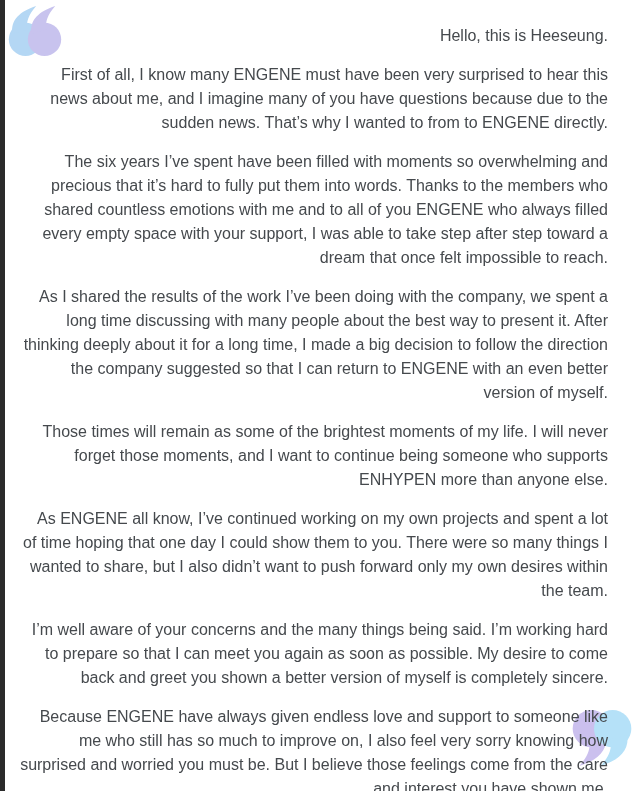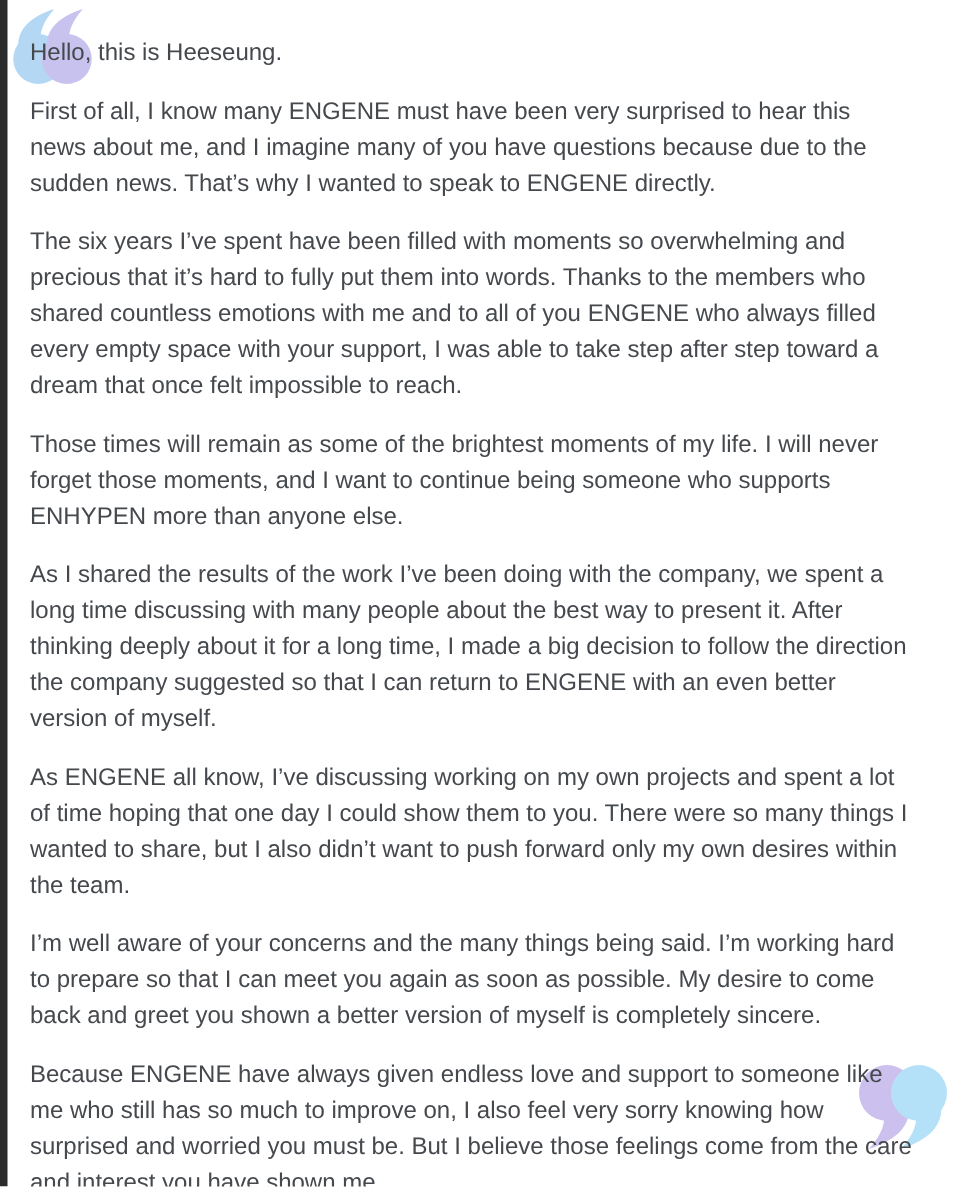--- a/index.html
+++ b/index.html
@@ -25,20 +25,21 @@
   .letter {
     position: relative;
     z-index: 1;
     padding: 24px 32px 0 20px;
     color: #45494d;
     font-size: 16px;
     line-height: 24px;
   }
   .letter p {
     margin: 0 0 15px 0;
+    text-align: right;
   }
   .quote-icon {
     position: absolute;
     z-index: 0;
   }
   .quote-open {
     left: 8px;
     top: 6px;
     width: 54px;
     height: 50px;
@@ -74,21 +75,21 @@
 
 <svg class="quote-icon quote-close" viewBox="0 0 88 84" aria-hidden="true">
   <use href="#comma" fill="#cbc0ee"></use>
   <g transform="translate(32 0)">
     <use href="#comma" fill="#b5e1f8"></use>
   </g>
 </svg>
 
 <div class="letter">
   <p>Hello, this is Heeseung.</p>
-  <p>First of all, I know many ENGENE must have been very surprised to hear this news about me, and I imagine many of you have questions because due to the sudden news. That’s why I wanted to speak to ENGENE directly.</p>
+  <p>First of all, I know many ENGENE must have been very surprised to hear this news about me, and I imagine many of you have questions because due to the sudden news. That’s why I wanted to from to ENGENE directly.</p>
   <p>The six years I’ve spent have been filled with moments so overwhelming and precious that it’s hard to fully put them into words. Thanks to the members who shared countless emotions with me and to all of you ENGENE who always filled every empty space with your support, I was able to take step after step toward a dream that once felt impossible to reach.</p>
+  <p>As I shared the results of the work I’ve been doing with the company, we spent a long time discussing with many people about the best way to present it. After thinking deeply about it for a long time, I made a big decision to follow the direction the company suggested so that I can return to ENGENE with an even better version of myself.</p>
   <p>Those times will remain as some of the brightest moments of my life. I will never forget those moments, and I want to continue being someone who supports ENHYPEN more than anyone else.</p>
-  <p>As I shared the results of the work I’ve been doing with the company, we spent a long time discussing with many people about the best way to present it. After thinking deeply about it for a long time, I made a big decision to follow the direction the company suggested so that I can return to ENGENE with an even better version of myself.</p>
-  <p>As ENGENE all know, I’ve discussing working on my own projects and spent a lot of time hoping that one day I could show them to you. There were so many things I wanted to share, but I also didn’t want to push forward only my own desires within the team.</p>
+  <p>As ENGENE all know, I’ve continued working on my own projects and spent a lot of time hoping that one day I could show them to you. There were so many things I wanted to share, but I also didn’t want to push forward only my own desires within the team.</p>
   <p>I’m well aware of your concerns and the many things being said. I’m working hard to prepare so that I can meet you again as soon as possible. My desire to come back and greet you shown a better version of myself is completely sincere.</p>
   <p>Because ENGENE have always given endless love and support to someone like me who still has so much to improve on, I also feel very sorry knowing how surprised and worried you must be. But I believe those feelings come from the care and interest you have shown me.</p>
 
 </div>
 
 </body></html>

